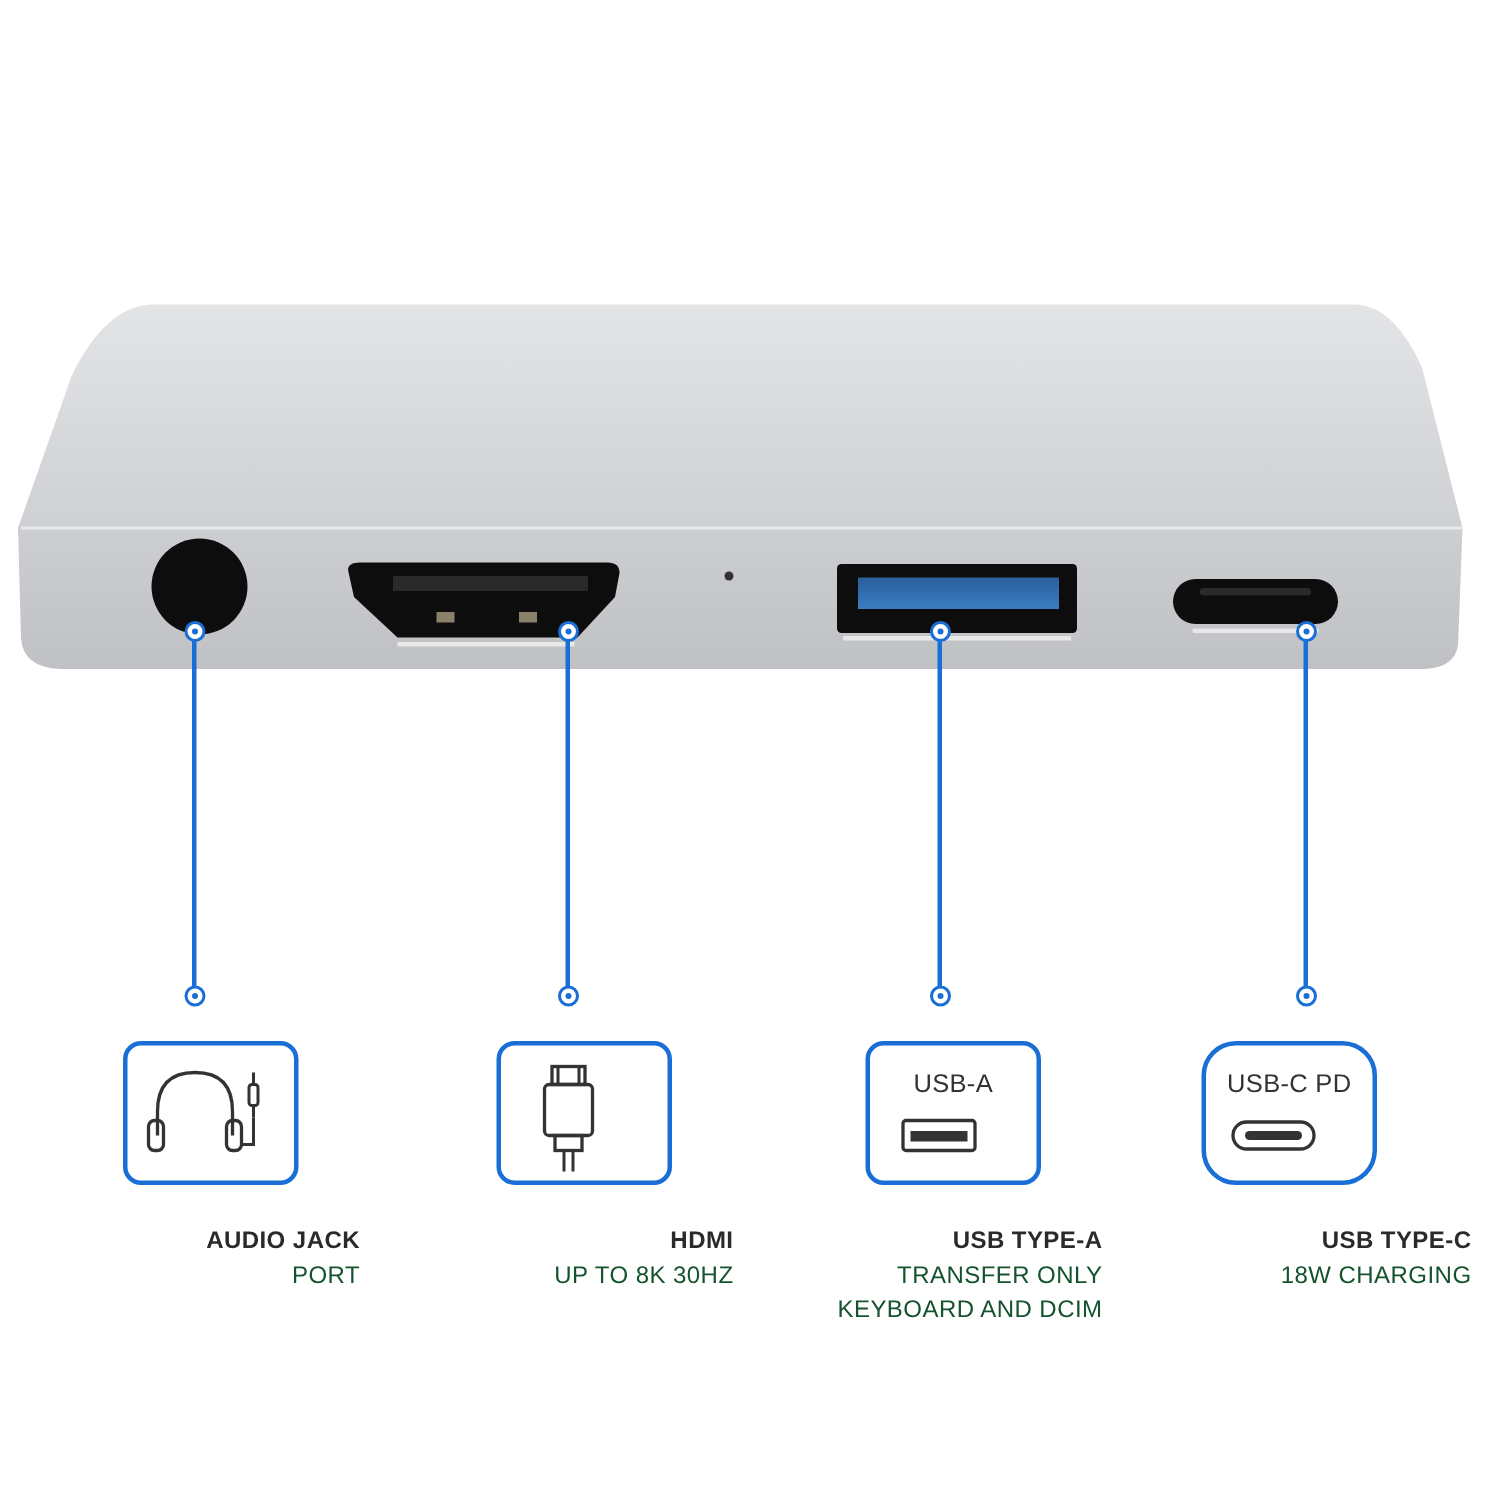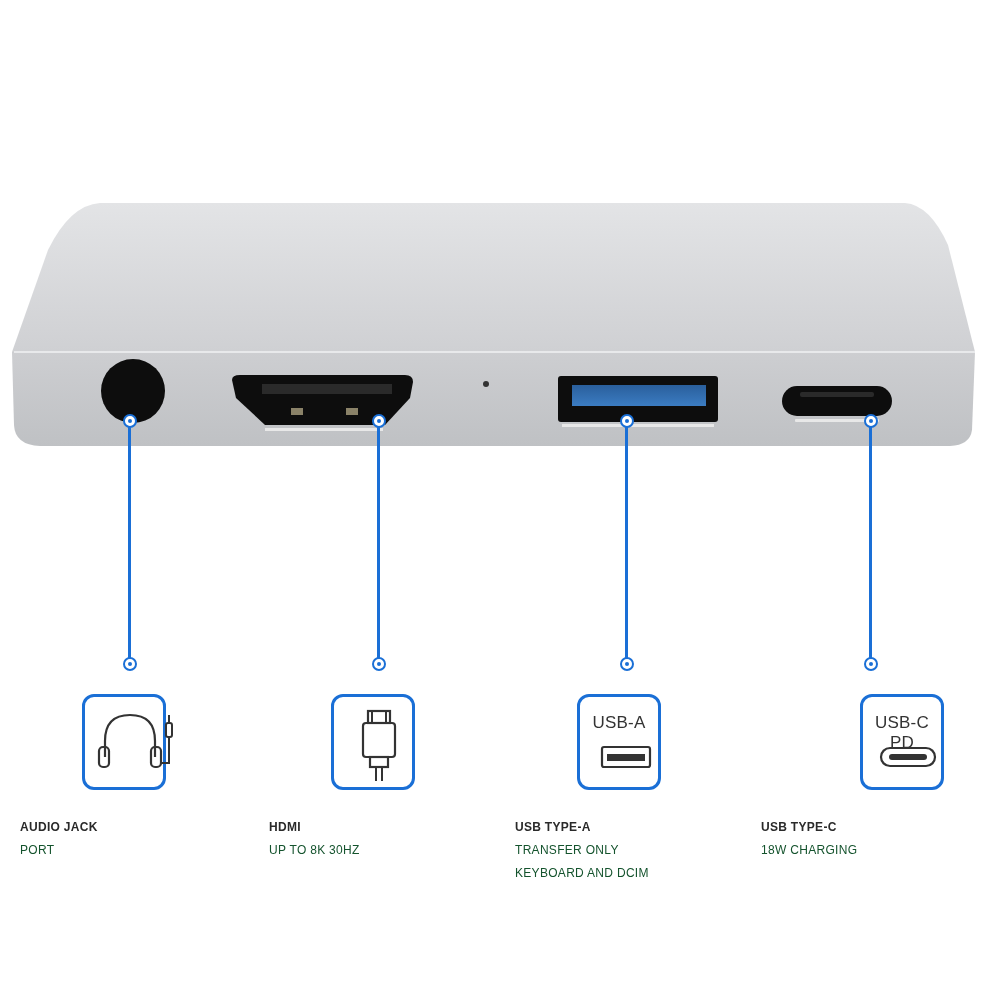--- a/index.html
+++ b/index.html
@@ -2,23 +2,23 @@
 <html><head>
   <meta charset="utf-8">
   <style>
     html, body { margin:0; padding:0; }
     body { width:1000px; height:1000px; background:#ffffff; position:relative; overflow:hidden;
            font-family: "Liberation Sans", "DejaVu Sans", sans-serif; }
     .hub { position:absolute; left:0; top:0; width:1000px; height:470px; }
     .line { position:absolute; width:3px; background:#1a6fd6; }
     .dot { position:absolute; width:10px; height:10px; border:2px solid #1a6fd6; border-radius:50%; background:#fff; }
     .dot::after { content:""; position:absolute; left:3px; top:3px; width:4px; height:4px; border-radius:50%; background:#1a6fd6; }
-    .iconbox { position:absolute; width:84px; height:96px; border:3px solid #1a6fd6; border-radius:12px; background:#fff; box-sizing:border-box; }
+    .iconbox { position:absolute; width:117px; height:96px; border:3px solid #1a6fd6; border-radius:12px; background:#fff; box-sizing:border-box; }
     .iconbox svg { position:absolute; left:0; top:0; }
-    .label { position:absolute; width:220px; text-align:left; font-size:12px; line-height:23px; letter-spacing:0.3px; }
+    .label { position:absolute; width:220px; text-align:right; font-size:16px; line-height:23px; letter-spacing:0.3px; }
     .label .t { font-weight:bold; color:#2a2a2a; display:block; }
     .label .s { color:#14532d; display:block; }
     .box-text { position:absolute; width:100%; text-align:center; font-size:17px; color:#333; top:16px; letter-spacing:0.2px; }
   </style>
 </head>
 <body>
 
 <svg class="hub" width="1000" height="470" viewBox="0 0 1000 470">
   <defs>
     <linearGradient id="topg" x1="0" y1="0" x2="0" y2="1">
@@ -113,21 +113,21 @@
 </div>
 
 <div class="iconbox" style="left:577px; top:694px;">
   <span class="box-text">USB-A</span>
   <svg width="90" height="90" viewBox="0 0 90 90">
     <rect x="22" y="50" width="48" height="20" rx="2" fill="none" stroke="#333" stroke-width="2.2"></rect>
     <rect x="27" y="57" width="38" height="7" fill="#333"></rect>
   </svg>
 </div>
 
-<div class="iconbox" style="left:860px; top:694px;">
+<div class="iconbox" style="left:801px; top:694px;border-radius:23px;">
   <span class="box-text">USB-C PD</span>
   <svg width="90" height="90" viewBox="0 0 90 90">
     <rect x="18" y="51" width="54" height="18" rx="9" fill="none" stroke="#333" stroke-width="2.2"></rect>
     <rect x="26" y="57" width="38" height="6" rx="3" fill="#333"></rect>
   </svg>
 </div>
 
 <div class="label" style="left:20px; top:816px;">
   <span class="t">AUDIO JACK</span>
   <span class="s">PORT</span>

